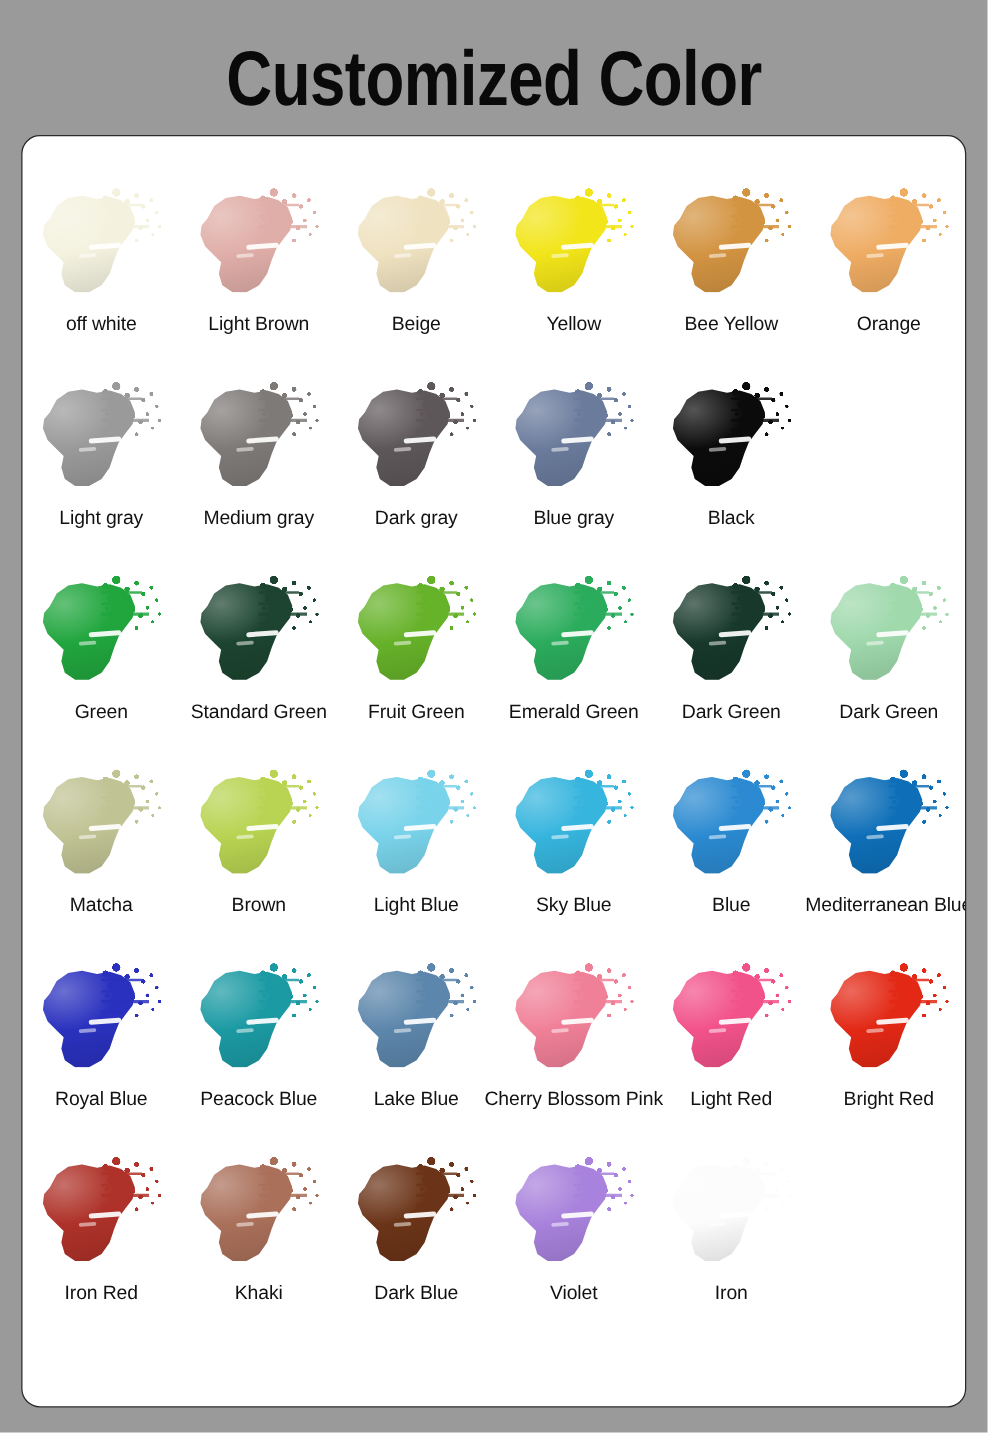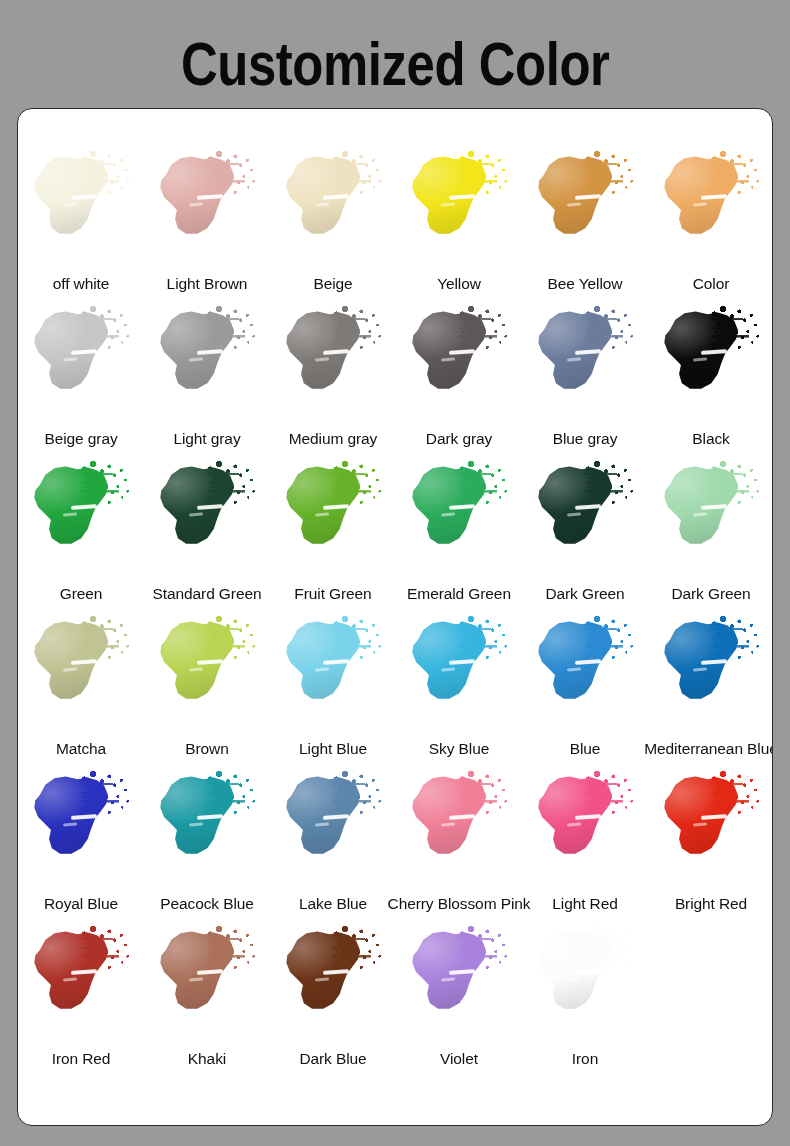--- a/index.html
+++ b/index.html
@@ -195,21 +195,20 @@
     position: absolute;
     top: 108px;
     left: 50%;
     transform: translateX(-50%);
     font-size: 15.5px;
     font-weight: 400;
     color: #111111;
     white-space: nowrap;
     line-height: 1.1;
     letter-spacing: -0.1px;
-    margin-top: 24px;
   }
 </style>
 </head>
 <body>
 
 <div class="title-bar">
   <div class="title">Customized Color</div>
 </div>
 
 <div class="card">
@@ -272,35 +271,24 @@
         </div>
         <div class="cell">
           <div class="swatch-wrap" style="--c: #EFAC63;">
             <div class="blob"></div>
             <div class="blob-shade"></div>
             <div class="fray-streaks"></div>
             <div class="fray"></div>
             <div class="highlight"></div>
             <div class="highlight h2"></div>
           </div>
-          <div class="label">Color</div>
+          <div class="label">Orange</div>
         </div>
       </div>
       <div class="row">
-        <div class="cell">
-          <div class="swatch-wrap" style="--c: #C6C6C6;">
-            <div class="blob"></div>
-            <div class="blob-shade"></div>
-            <div class="fray-streaks"></div>
-            <div class="fray"></div>
-            <div class="highlight"></div>
-            <div class="highlight h2"></div>
-          </div>
-          <div class="label">Beige gray</div>
-        </div>
         <div class="cell">
           <div class="swatch-wrap" style="--c: #9A9A9A;">
             <div class="blob"></div>
             <div class="blob-shade"></div>
             <div class="fray-streaks"></div>
             <div class="fray"></div>
             <div class="highlight"></div>
             <div class="highlight h2"></div>
           </div>
           <div class="label">Light gray</div>

